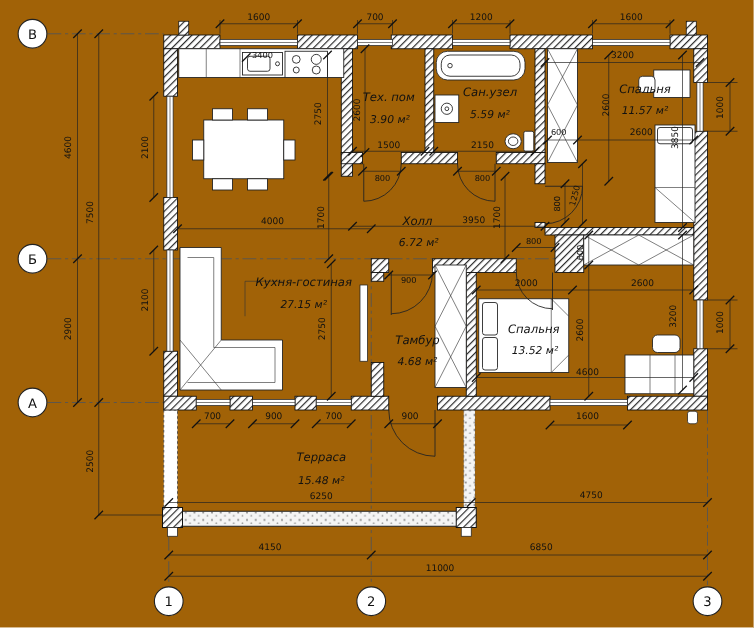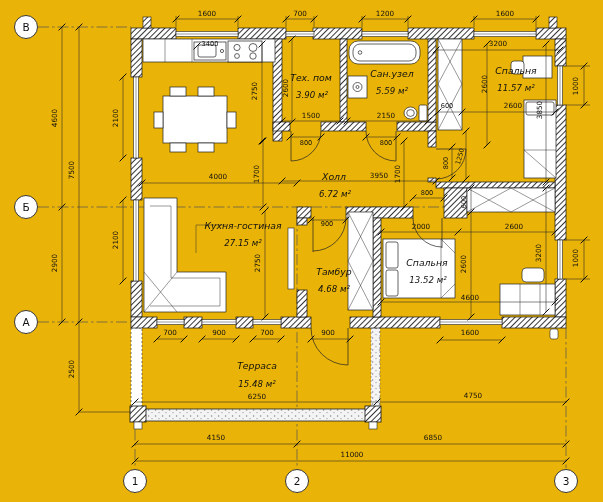--- a/index.html
+++ b/index.html
@@ -1,16 +1,16 @@
 <!DOCTYPE html>
 <html><head>
 <meta charset="utf-8">
 <style>
   html,body{margin:0;padding:0;background:#fff;}
-  .frame{position:relative;width:603px;height:502px;background:#eab308;overflow:hidden;
+  .frame{position:relative;width:603px;height:502px;background:#a16207;overflow:hidden;
          font-family:"DejaVu Sans",sans-serif;}
   svg{position:absolute;left:0;top:0;}
   .dm{font-size:7.2px;fill:#111;font-family:"DejaVu Sans",sans-serif;}
   .sm{font-size:6.6px;fill:#111;}
   .rn{font-size:9.3px;font-style:italic;fill:#111;font-family:"DejaVu Sans",sans-serif;}
   .ra{font-size:8.6px;font-style:italic;fill:#111;}
   .ax{font-size:10.5px;fill:#111;}
   .wall{fill:url(#h);stroke:#111;stroke-width:.7;}
   .axl{stroke:#555;stroke-width:.7;fill:none;stroke-dasharray:11 3 2.5 3;}
   .dl{stroke:#222;stroke-width:.55;fill:none;}

